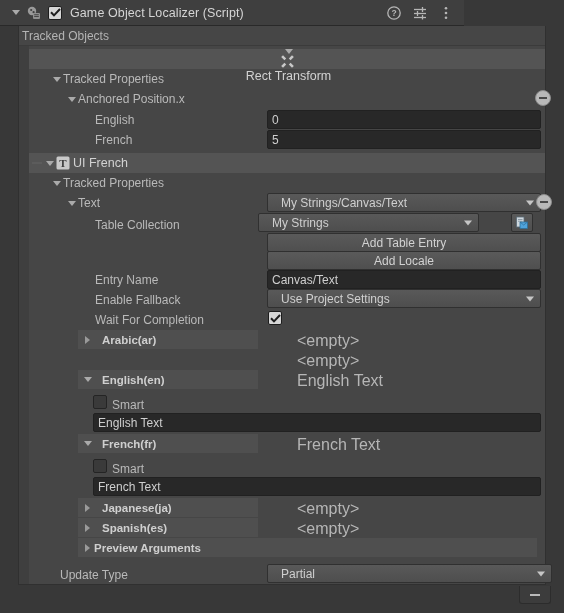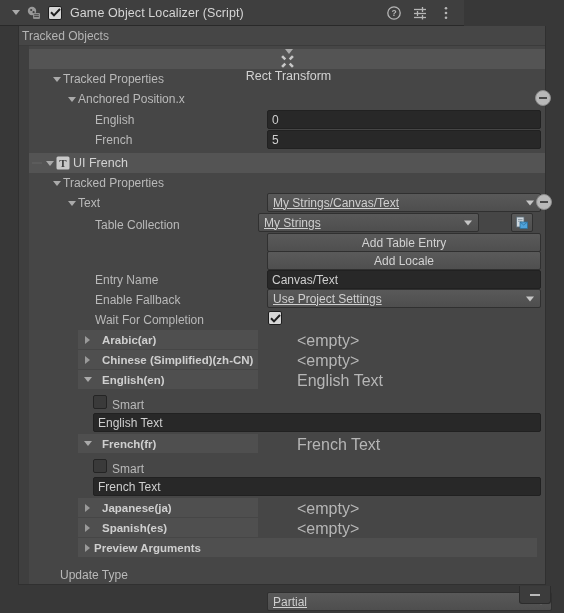--- a/index.html
+++ b/index.html
@@ -83,22 +83,22 @@
   .textfield {
     position: absolute; height: 19px; background: #282828;
     border: 1px solid #212121; border-radius: 2px;
     display: flex; align-items: center; padding-left: 4px;
     color: #cfcfcf; font-size: 12px;
   }
   .dropdown {
     position: absolute; height: 19px;
     background: linear-gradient(#595959, #4e4e4e);
     border: 1px solid #303030; border-radius: 2px;
-    display: flex; align-items: center; padding-left: 5px;
-    color: #cfcfcf; font-size: 12px; text-decoration: underline;
+    display: flex; align-items: center; padding-left: 13px;
+    color: #cfcfcf; font-size: 12px;
   }
   .dd-arrow {
     position: absolute; right: 6px; top: 50%; transform: translateY(-50%);
     width: 0; height: 0; border-left: 4px solid transparent; border-right: 4px solid transparent;
     border-top: 5px solid #c6c6c6;
   }
   .button {
     position: absolute; height: 19px;
     background: linear-gradient(#5a5a5a, #4f4f4f);
     border: 1px solid #303030; border-radius: 2px;
@@ -316,26 +316,20 @@
   </div>
 
   <div class="locale-band clip" style="left:78px; top:330px; width:180px; padding-left:3px;">
     <span class="fold">
       <span class="tri-right"></span>
     </span>
     <span class="label-bold">Arabic(ar)</span>
   </div>
   <div class="value-text" style="left:297px; top:332px;">&lt;empty&gt;</div>
 
-  <div class="locale-band clip" style="left:78px; top:350px; width:180px; padding-left:3px;">
-    <span class="fold">
-      <span class="tri-right"></span>
-    </span>
-    <span class="label-bold">Chinese (Simplified)(zh-CN)</span>
-  </div>
   <div class="value-text" style="left:297px; top:352px;">&lt;empty&gt;</div>
 
   <div class="locale-band clip" style="left:78px; top:370px; width:180px; padding-left:3px;">
     <span class="fold">
       <span class="tri-down"></span>
     </span>
     <span class="label-bold">English(en)</span>
   </div>
   <div class="value-text" style="left:297px; top:372px;">English Text</div>
   <div class="checkbox off" style="left:93px; top:395px;"></div>
@@ -376,21 +370,21 @@
   <div class="wide-band" style="left:78px; top:538px; width:459px; padding-left:3px;">
     <span class="fold">
       <span class="tri-right"></span>
     </span>
     <span class="label-bold">Preview Arguments</span>
   </div>
 
   <div class="row" style="left:60px; top:566px;">
     <span class="label">Update Type</span>
   </div>
-  <div class="dropdown" style="left:267px; top:592px; width:285px;">
+  <div class="dropdown" style="left:267px; top:564px; width:285px;">
     <span>Partial</span>
     <span class="dd-arrow"></span>
   </div>
 
   <div class="bottom-minus" style="left:519px; top:586px;">
       <i></i>
     </div>
 
 </div>
 

